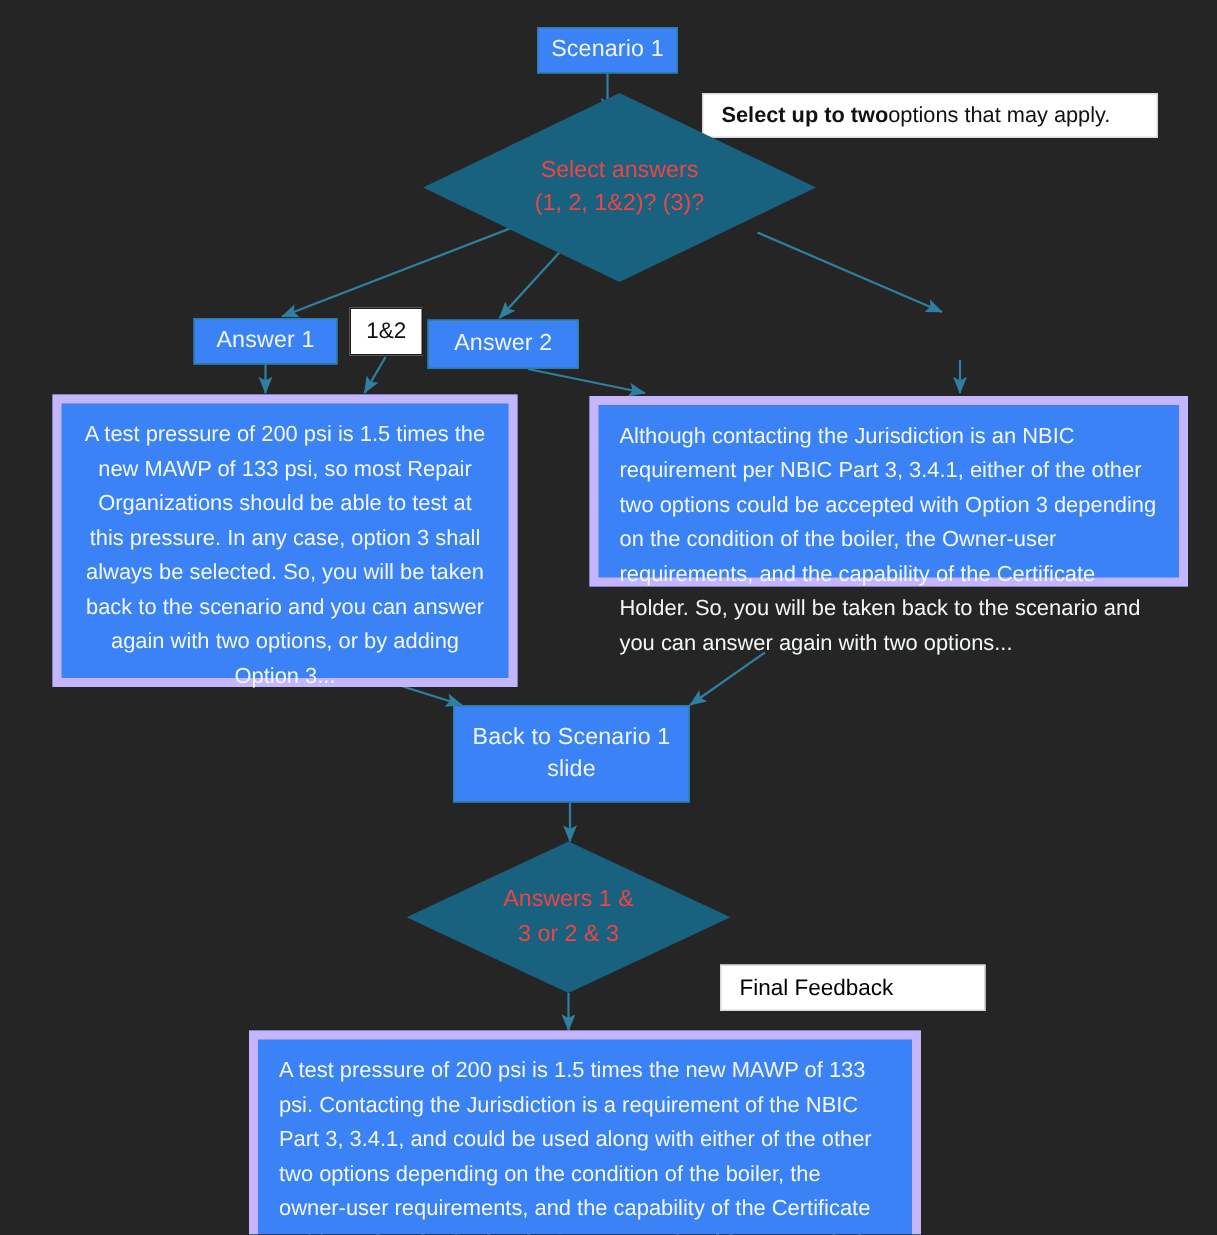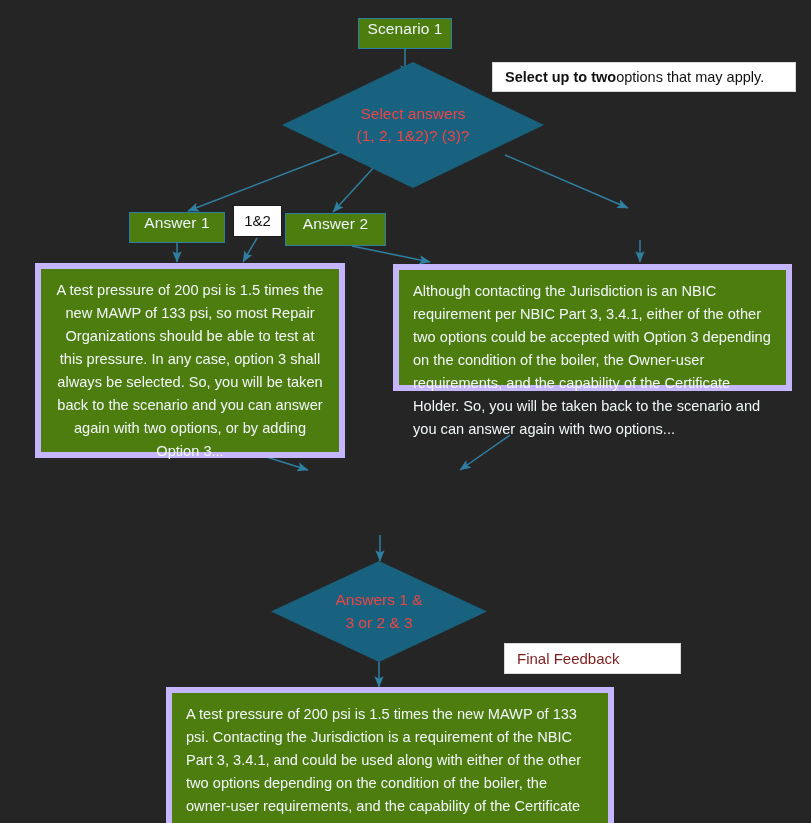--- a/index.html
+++ b/index.html
@@ -22,24 +22,24 @@
     left: 0;
     top: 0;
     width: 811px;
     height: 823px;
     pointer-events: none;
   }
 
   .node {
     position: absolute;
     box-sizing: border-box;
-    background: #4d7c0f;
+    background: #3b82f6;
     color: #eef6f9;
     display: flex;
-    align-items: flex-start;
+    align-items: center;
     justify-content: center;
     text-align: center;
     line-height: 1.32;
   }
 
   
   .box {
     border: 1px solid #2b7fa3;
     font-size: 15.5px;
     letter-spacing: 0.1px;
@@ -62,24 +62,24 @@
   .callout {
     position: absolute;
     box-sizing: border-box;
     background: #ffffff;
     color: #111111;
     border: 1px solid #d8d8d8;
     display: flex;
     align-items: center;
     line-height: 1.3;
   }
-  .callout.pad { padding: 0 12px; margin-left: 24px; }
+  .callout.pad { padding: 0 12px; }
   .callout .strong { font-weight: bold; }
   .callout.center-txt { justify-content: center; }
-  .callout.red { color: #7f1d1d; }
+  .callout.red { color: #000000; }
 
   
   .diamond {
     position: absolute;
     display: flex;
     align-items: center;
     justify-content: center;
   }
   .diamond .shape {
     position: absolute;
@@ -156,20 +156,26 @@
 
 
   <div class="node feedback center" style="left:35px; top:263px; width:310px; height:195px;">
     <span>A test pressure of 200 psi is 1.5 times the new MAWP of 133 psi, so most Repair Organizations should be able to test at this pressure. In any case, option 3 shall always be selected. So, you will be taken back to the scenario and you can answer again with two options, or by adding Option 3...</span>
   </div>
 
   <div class="node feedback left" style="left:393px; top:264px; width:399px; height:127px;">
     <span>Although contacting the Jurisdiction is an NBIC requirement per NBIC Part 3, 3.4.1, either of the other two options could be accepted with Option 3 depending on the condition of the boiler, the Owner-user requirements, and the capability of the Certificate Holder. So, you will be taken back to the scenario and you can answer again with two options...</span>
   </div>
 
+  <div class="node box" style="left:302px; top:470px; width:158px; height:65px; padding:0 12px;">
+    <span>
+      <span>Back to Scenario 1</span>
+      <span>slide</span>
+    </span>
+  </div>
 
   <div class="diamond" style="left:271px; top:561px; width:216px; height:101px;">
     <span class="shape"></span>
     <span class="dtext">
       <span>Answers 1 &amp;</span><br>
       <span>3 or 2 &amp; 3</span>
     </span>
   </div>
 
   <div class="callout pad red" style="left:480px; top:643px; width:177px; height:31px; font-size:15px;">

